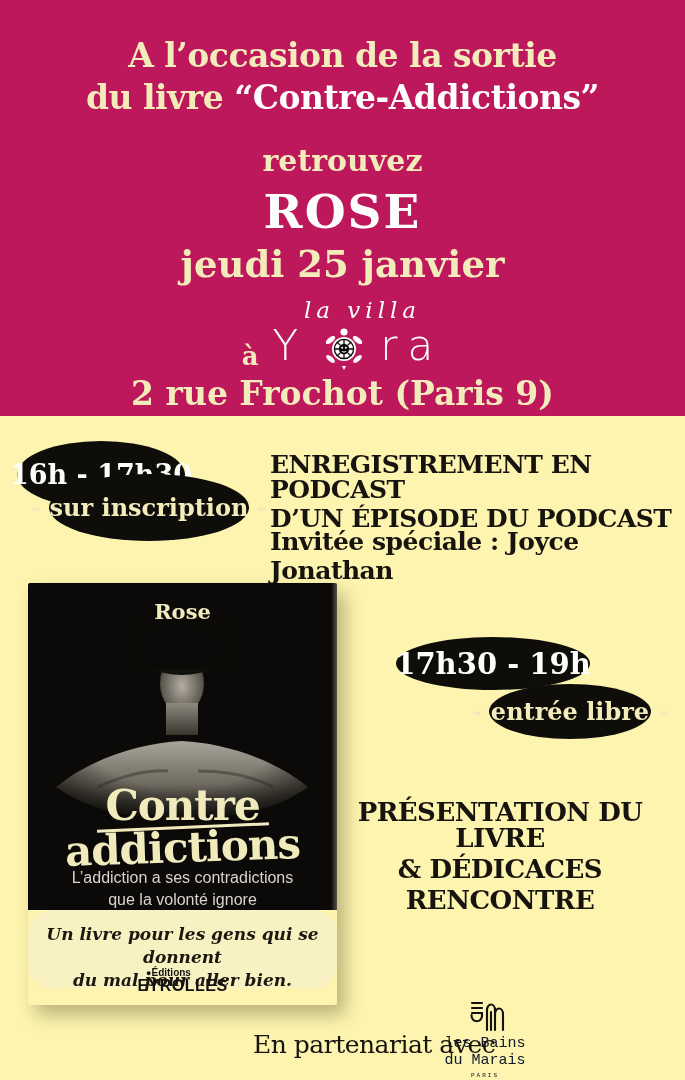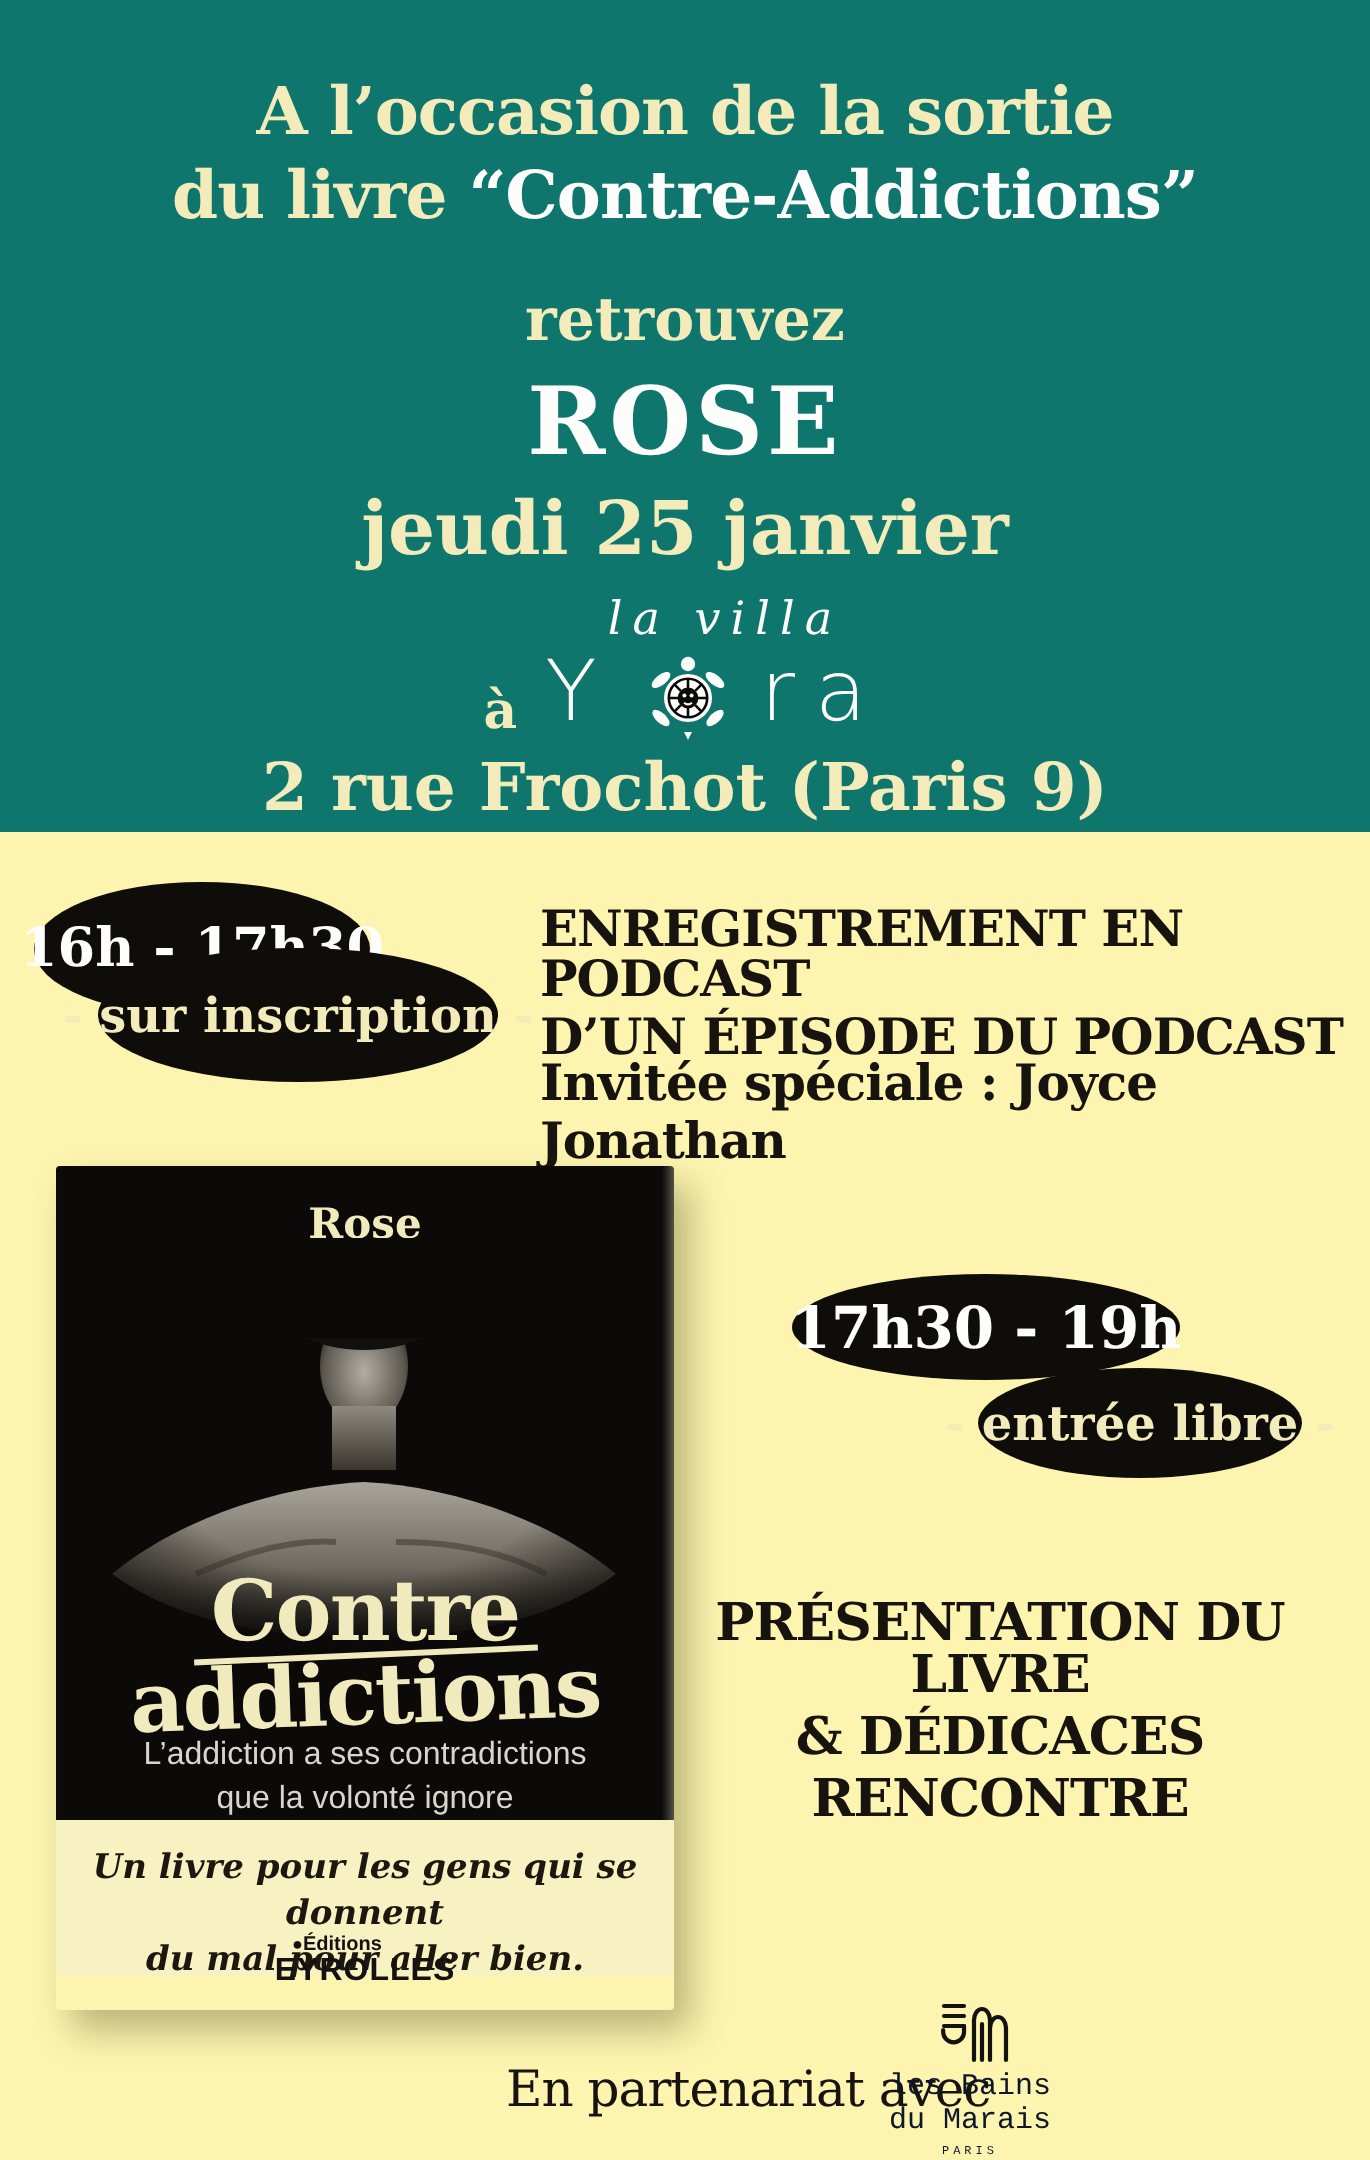--- a/index.html
+++ b/index.html
@@ -6,21 +6,21 @@
   html,body { background:#2a2a2a; }
   .poster {
     position:relative; width:685px; height:1080px; margin:0 auto;
     background:#fcf4af; overflow:hidden;
     font-family:"DejaVu Serif", serif; color:#17130e;
   }
   .abs { position:absolute; }
   .centered { left:0; right:0; text-align:center; white-space:nowrap; }
 
   
-  .hero { position:absolute; top:0; left:0; width:685px; height:416px; background:#0f766e; }
+  .hero { position:absolute; top:0; left:0; width:685px; height:416px; background:#be185d; }
   .cream { color:#f3ecba; }
   .white { color:#fdfdfc; }
   .hero-line1 { top:36px; font-size:33px; font-weight:bold; letter-spacing:-0.5px; }
   .hero-line2 { top:78px; font-size:33px; font-weight:bold; letter-spacing:-0.5px; }
   .retrouvez { top:143px; font-size:30px; font-weight:bold; }
   .artist { top:184px; font-size:47px; font-weight:bold; letter-spacing:2px; }
   .date { top:242px; font-size:37px; font-weight:bold; }
   .villa-script { top:297px; left:40px; right:0; text-align:center; font-size:23px; font-style:italic;
                   letter-spacing:5px; color:#fdfdfc; font-weight:normal; }
   .yora-row { top:323px; left:0; right:0; display:flex; justify-content:center; align-items:center; gap:14px; }
@@ -58,21 +58,21 @@
           background:linear-gradient(to left, rgba(255,250,215,0.30), rgba(255,250,215,0)); }
   .book-author { top:16px; font-size:21px; font-weight:bold; color:#f1eabd; }
   .photo { position:absolute; top:36px; left:0; width:309px; height:202px; }
   .book-title1 { top:198px; font-size:42px; font-weight:bold; color:#f1eabd; letter-spacing:-1px; }
   .title-rule { position:absolute; top:243px; left:50%; width:172px; height:3px; background:#f1eabd;
                 transform:translateX(-50%) rotate(-2.5deg); }
   .book-title2 { top:240px; font-size:42px; font-weight:bold; color:#f1eabd; letter-spacing:-1px;
                  transform:rotate(-2deg); }
   .book-sub { top:284px; font-family:"Liberation Sans", sans-serif; font-size:16px; line-height:1.35;
               color:#d8d5cd; white-space:normal; }
-  .cover-cream { position:relative; width:100%; height:78px; background:#f8f1c2; }
+  .cover-cream { position:relative; width:100%; height:78px; background:#f8f1c2;border-radius:24px; }
   .tagline { top:13px; font-size:17px; font-weight:bold; font-style:italic; line-height:1.35;
              color:#1c180f; white-space:normal; }
   .publisher { position:absolute; top:57px; left:0; right:0; text-align:center;
                font-family:"Liberation Sans", sans-serif; color:#141210; }
   .pub-top { font-size:10px; font-weight:bold; display:block; position:relative; left:-14px; }
   .pub-top .dot { font-size:9px; }
   .pub-name { font-size:16px; font-weight:bold; letter-spacing:0.5px; display:block; margin-top:-1px; }
 
   
   .partnership { left:253px; top:1030px; font-size:25px; font-weight:normal; letter-spacing:-0.5px;text-align:center; }

